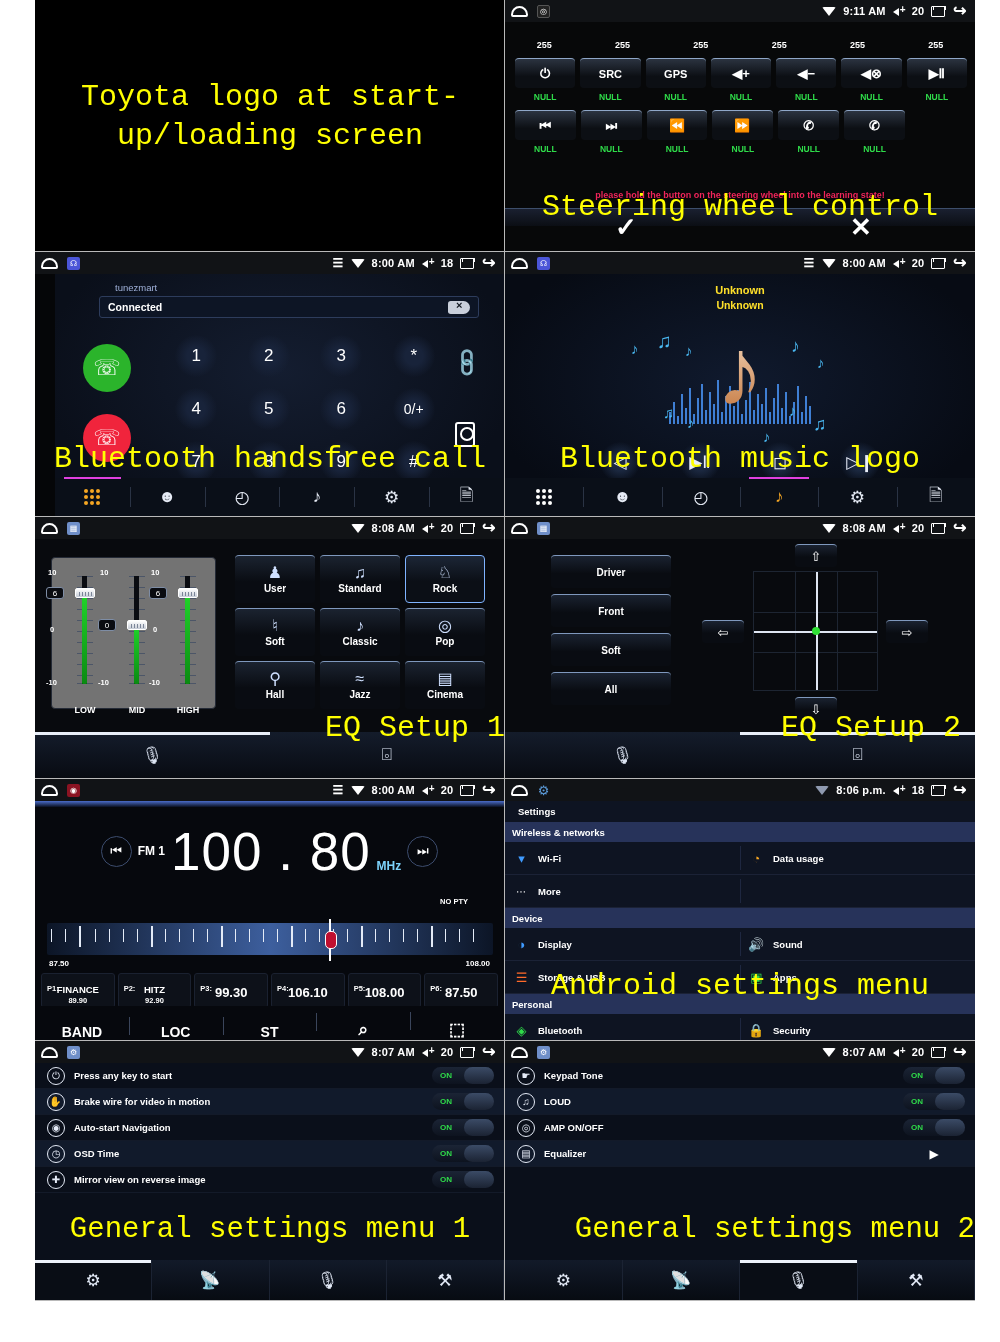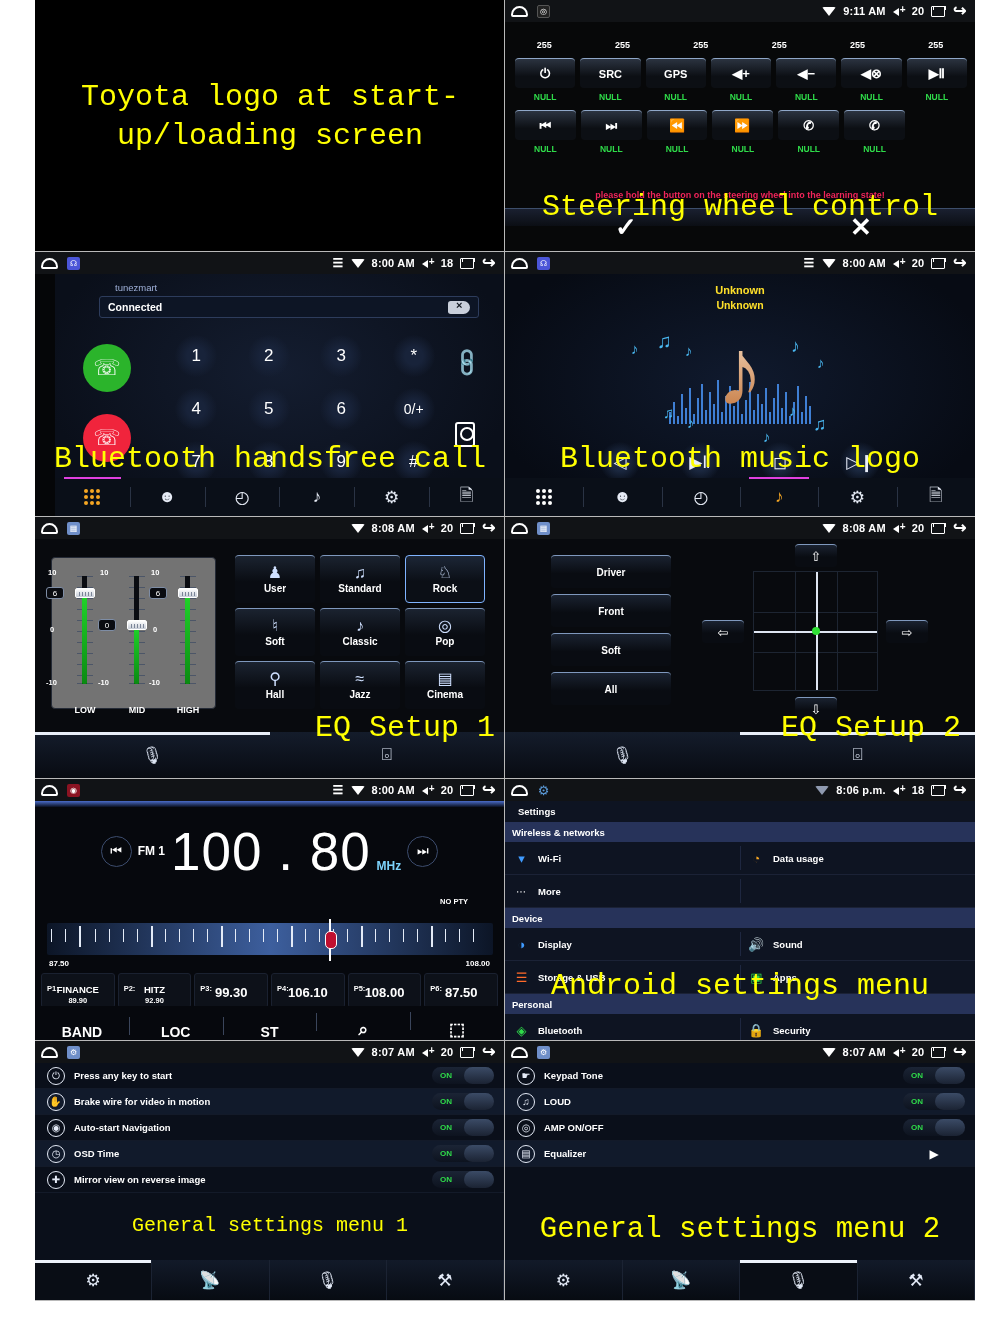--- a/index.html
+++ b/index.html
@@ -127,21 +127,21 @@
   .slider .name{position:absolute;bottom:-12px;width:100%;text-align:center;color:#fff;font-size:9px;font-weight:bold;}
   .presets{position:absolute;left:200px;top:16px;width:250px;display:grid;grid-template-columns:repeat(3,1fr);gap:5px;}
   .preset{height:48px;border-radius:4px;background:linear-gradient(#1b2330,#090c12 55%);border-top:1px solid #7f98bd;display:flex;flex-direction:column;align-items:center;justify-content:center;gap:2px;color:#fff;}
   .preset.sel{border:1px solid #7fb3ff;background:linear-gradient(#1c2636,#0b0f16 55%);}
   .preset .pi{font-size:16px;line-height:1;color:#cfe0ff;}
   .preset .pl{font-size:10px;font-weight:bold;}
   .eqtabs{position:absolute;left:0;bottom:0;width:100%;height:46px;display:flex;background:#0a0e16;}
   .eqtab{flex:1;position:relative;display:flex;align-items:center;justify-content:center;color:#dce4f2;font-size:17px;background:linear-gradient(#141c2b,#080b12);}
   .eqtab .topline{position:absolute;top:0;left:0;width:100%;height:3px;background:#e8eef8;display:none;}
   .eqtab.active .topline{display:block;}
-  #p5 .caption{left:0;width:470px;top:196px;font-size:30px;text-align:right;padding-right:10px;}
+  #p5 .caption{left:0;width:470px;top:196px;font-size:30px;text-align:right;padding-right:0;}
   
   #p6{left:470px;top:517px;width:470px;height:262px;}
   #p6 .uibody{background:#080a0e;}
   .zonelist{position:absolute;left:46px;top:16px;width:120px;}
   .zone{height:33px;margin-bottom:6px;border-radius:4px;background:linear-gradient(#1a2230,#090c12 55%);border-top:1px solid #7f98bd;display:flex;align-items:center;justify-content:center;color:#fff;font-size:10px;font-weight:bold;}
   .fader{position:absolute;left:248px;top:32px;width:125px;height:120px;border:1px solid #1d2532;}
   .fader .gl{position:absolute;background:#1d2532;}
   .fader .cx{position:absolute;left:0;top:50%;width:100%;height:2px;background:#dfe6f2;}
   .fader .cy{position:absolute;top:0;left:50%;width:2px;height:100%;background:#dfe6f2;}
   .fader .dot{position:absolute;left:50%;top:50%;width:8px;height:8px;margin:-4px 0 0 -4px;border-radius:50%;background:#2ee033;}
@@ -193,22 +193,22 @@
   .gs-lab{margin-left:9px;color:#fff;font-size:9.5px;font-weight:bold;}
   .gs-tog{margin-left:auto;width:62px;height:17px;border-radius:9px;background:linear-gradient(#1b2435,#0d131f);display:flex;align-items:center;}
   .gs-tog .on{color:#2fdc4a;font-size:8px;font-weight:bold;padding-left:8px;}
   .gs-tog .kn{margin-left:auto;width:30px;height:17px;border-radius:9px;background:linear-gradient(#3b4b66,#1b2333);}
   .gs-arrow{margin-left:auto;width:62px;height:17px;display:flex;align-items:center;justify-content:center;color:#fff;font-size:12px;}
   .gstabs{position:absolute;left:0;bottom:0;width:100%;height:40px;display:flex;background:#0a0f1a;}
   .gstab{flex:1;position:relative;display:flex;align-items:center;justify-content:center;color:#e3eaf7;font-size:17px;background:linear-gradient(#121a29,#070b12);border-right:1px solid #1b2333;}
   .gstab .topline{position:absolute;top:0;left:0;width:100%;height:3px;background:#eef3fb;display:none;}
   .gstab.active{background:#090d15;}
   .gstab.active .topline{display:block;}
-  #p9 .caption{left:0;width:470px;top:174px;font-size:20px;}
-  #p10 .caption{left:0;width:470px;top:174px;font-size:29px;}
+  #p9 .caption{left:0;width:470px;top:174px;font-size:29px;}
+  #p10 .caption{left:0;width:470px;top:174px;font-size:29px;text-align:right;}
 </style>
 </head>
 <body>
 
 <div class="sheet">
 
   <div class="panel" id="p1">
     <div class="caption">Toyota logo at
 start-up/loading screen</div>
   </div>

